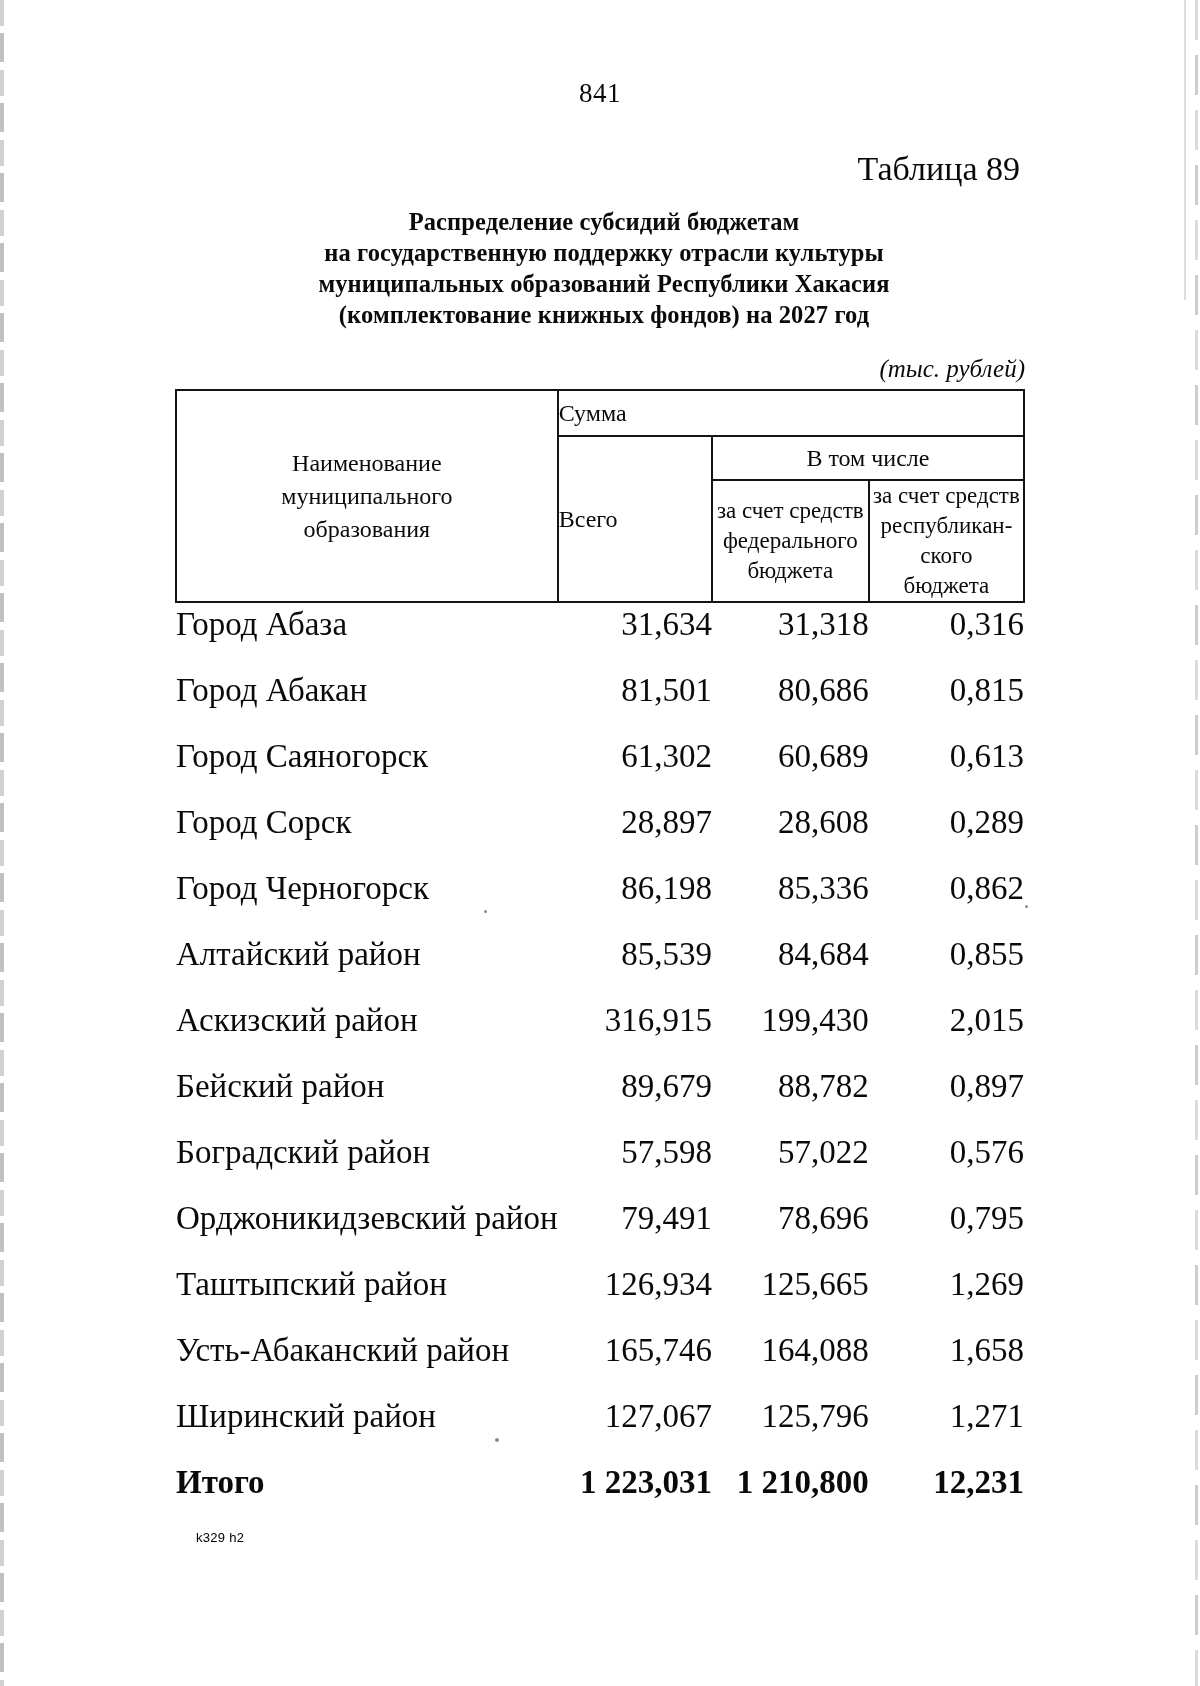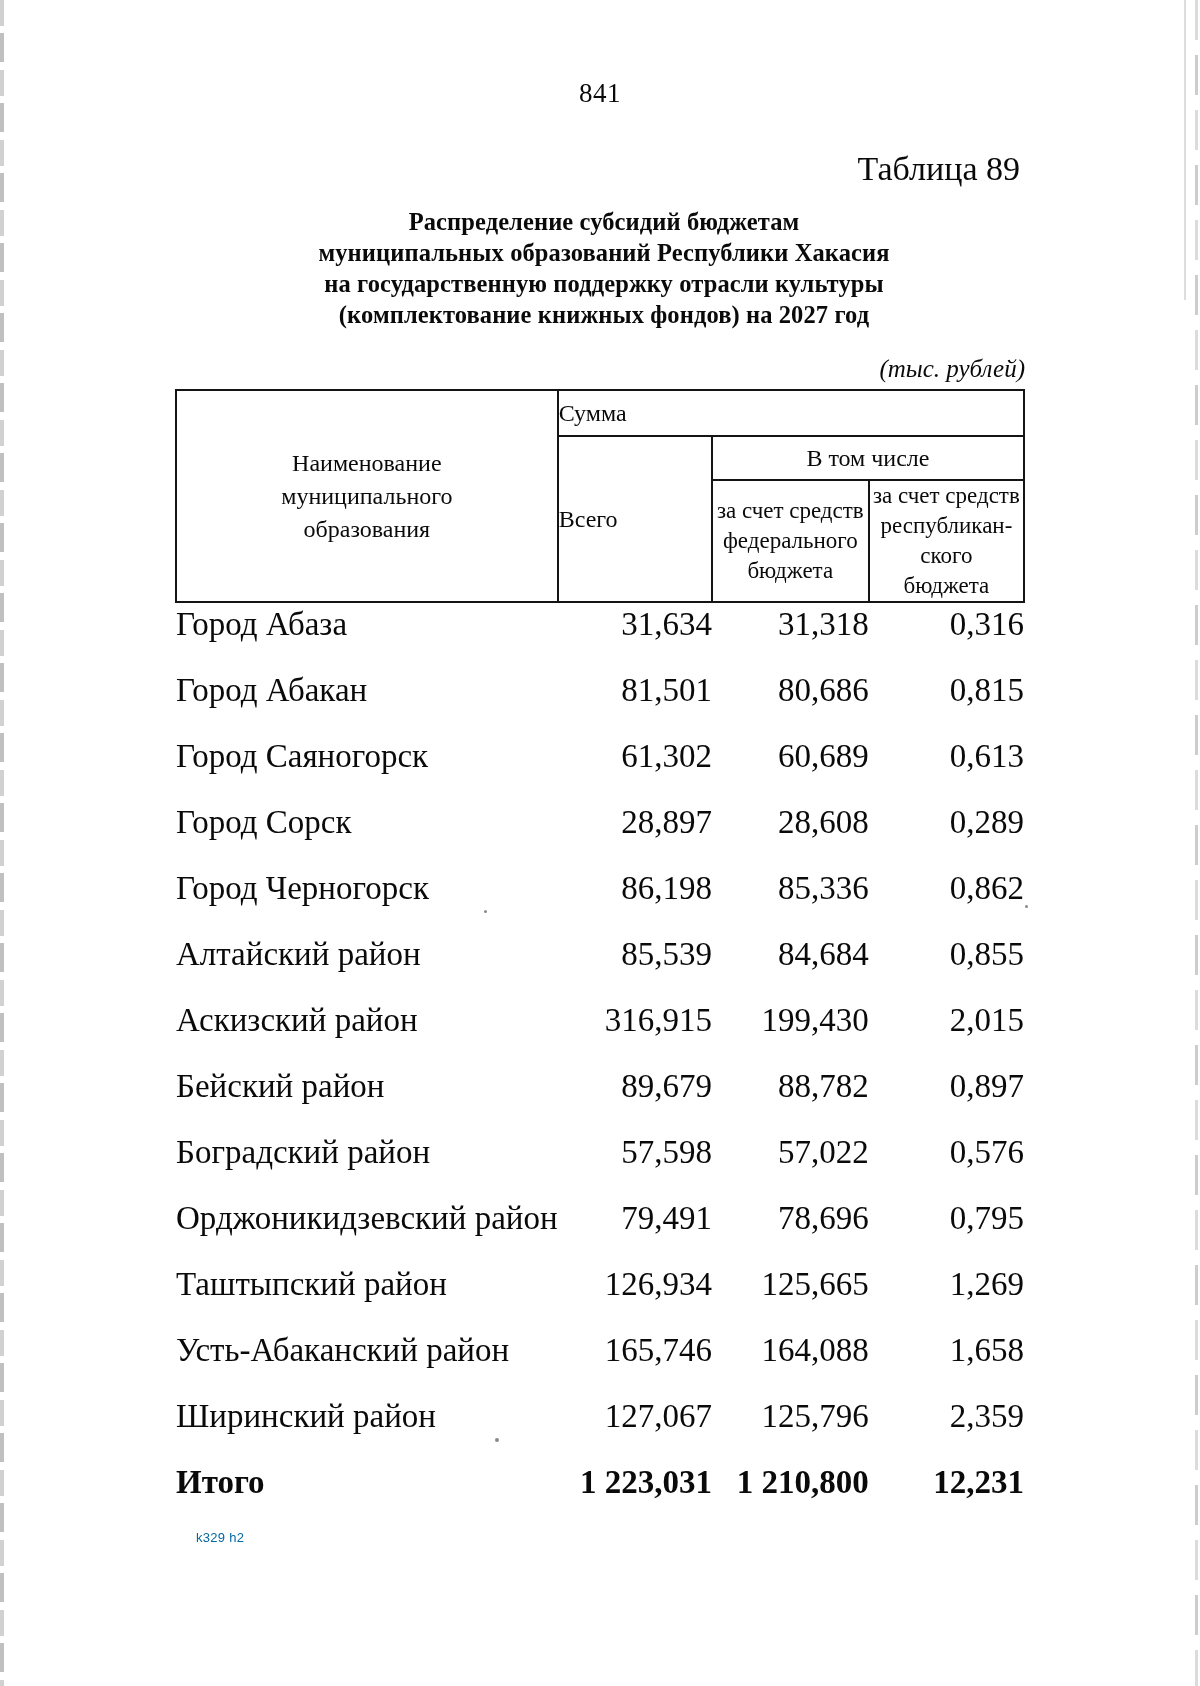--- a/index.html
+++ b/index.html
@@ -165,21 +165,21 @@
     font-weight: bold;
   }
 
   .footer-code {
     position: absolute;
     left: 196px;
     top: 1530px;
     font-size: 13px;
     font-family: "Liberation Sans", sans-serif;
     letter-spacing: .3px;
-    color: #0369a1;
+    color: #000000;
   }
 
   .speck {
     position: absolute;
     background: #8a8a8a;
     border-radius: 50%;
   }
 </style>
 </head>
 <body>
@@ -193,22 +193,22 @@
   <div class="speck" style="left:495px; top:1438px; width:4px; height:4px;"></div>
   <div class="speck" style="left:484px; top:910px; width:3px; height:3px;"></div>
   <div class="speck" style="left:1025px; top:905px; width:3px; height:3px;"></div>
 
   <div class="page-number">841</div>
 
   <div class="table-caption">Таблица 89</div>
 
   <div class="doc-title">
     <div>Распределение субсидий бюджетам</div>
+    <div>на государственную поддержку отрасли культуры</div>
     <div>муниципальных образований Республики Хакасия</div>
-    <div>на государственную поддержку отрасли культуры</div>
     <div>(комплектование книжных фондов) на 2027 год</div>
   </div>
 
   <div class="units-note">(тыс. рублей)</div>
 
   <table class="budget">
     <thead>
       <tr>
         <th class="h-name" rowspan="3">
           <div>Наименование</div>
@@ -305,21 +305,21 @@
       <tr>
         <td class="c-name">Усть-Абаканский район</td>
         <td class="c-num">165,746</td>
         <td class="c-num">164,088</td>
         <td class="c-num-last">1,658</td>
       </tr>
       <tr>
         <td class="c-name">Ширинский район</td>
         <td class="c-num">127,067</td>
         <td class="c-num">125,796</td>
-        <td class="c-num-last">2,359</td>
+        <td class="c-num-last">1,271</td>
       </tr>
       <tr class="total-row">
         <td class="c-name">Итого</td>
         <td class="c-num">1 223,031</td>
         <td class="c-num">1 210,800</td>
         <td class="c-num-last">12,231</td>
       </tr>
     </tbody>
   </table>
 

